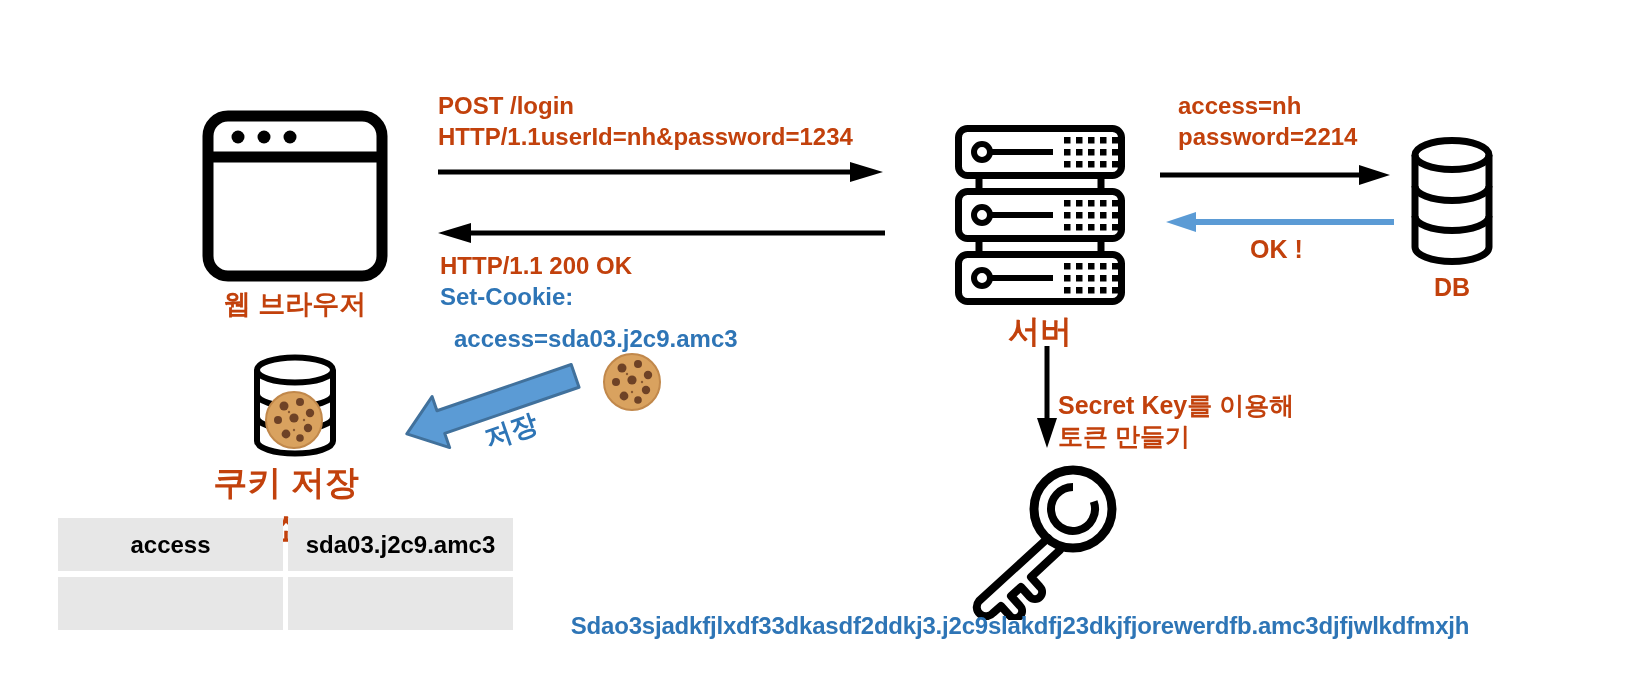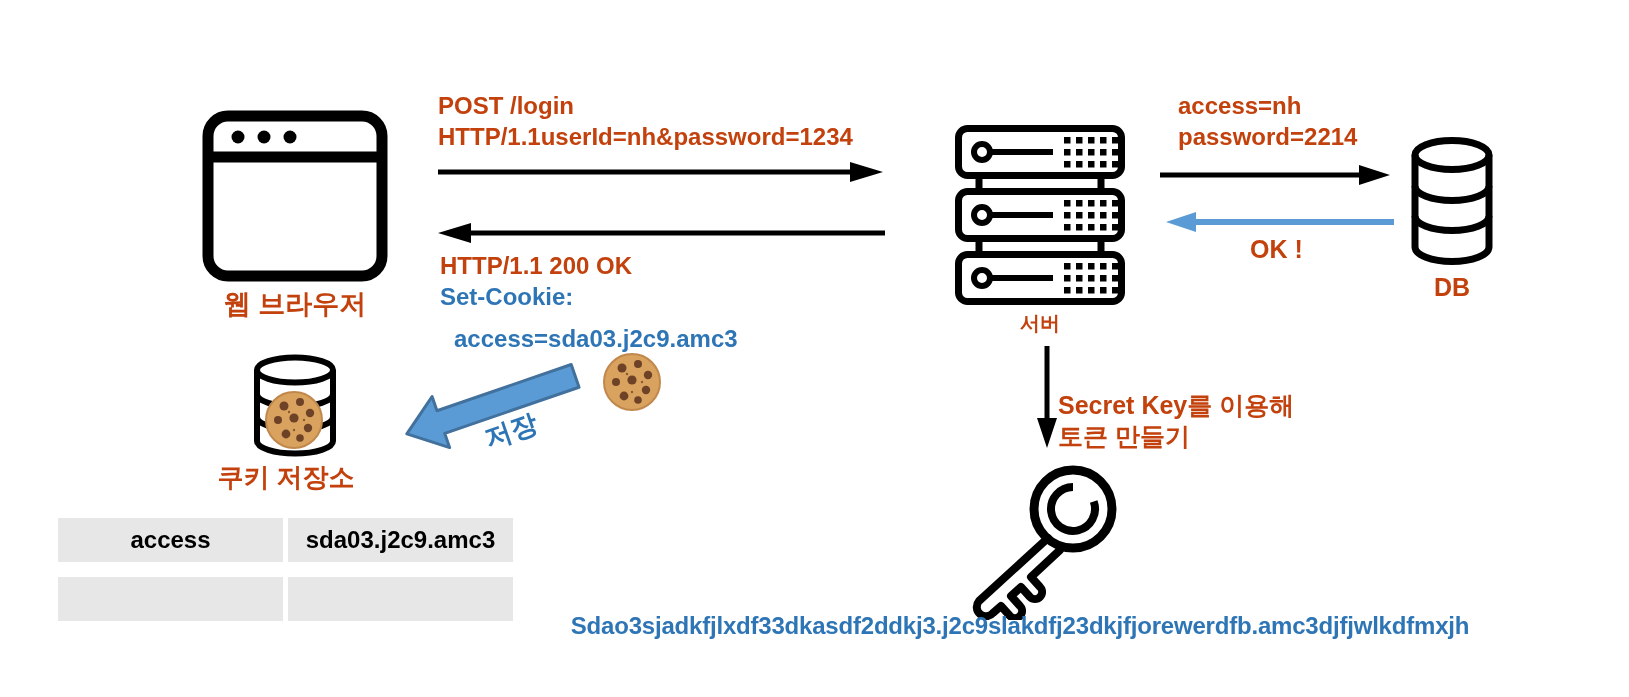--- a/index.html
+++ b/index.html
@@ -9,21 +9,21 @@
   }
   .abs{position:absolute;}
   .b{font-weight:bold;}
   .blk{color:#c2410c;}
   .blue{color:#2E75B6;}
   .t24{font-size:24px;line-height:31px;white-space:nowrap;}
   .t25{font-size:25px;line-height:31px;white-space:nowrap;}
   .t27{font-size:27px;line-height:32px;white-space:nowrap;}
   .ctr{text-align:center;}
   .cell{
-    position:absolute;height:44px;background:#E7E7E7;
+    position:absolute;height:53px;background:#E7E7E7;
     display:flex;align-items:center;justify-content:center;
     font-size:24px;font-weight:bold;color:#000;
   }
   svg{display:block;}
 </style>
 </head>
 <body>
 
 <div id="canvas">
 
@@ -130,21 +130,21 @@
             <rect x="157" y="24" width="6.5" height="6.5"></rect>
           <rect x="109" y="36" width="6.5" height="6.5"></rect>
             <rect x="121" y="36" width="6.5" height="6.5"></rect>
             <rect x="133" y="36" width="6.5" height="6.5"></rect>
             <rect x="145" y="36" width="6.5" height="6.5"></rect>
             <rect x="157" y="36" width="6.5" height="6.5"></rect>
         </g>
       </g>
     </svg>
   </div>
-  <div class="abs b ctr blk" style="left:955px;top:310px;width:170px;font-size:20px;">서버</div>
+  <div class="abs b ctr blk" style="left:955px;top:310px;width:170px;font-size:32px;">서버</div>
 
   <div class="abs b t24 blk" style="left:1178px;top:90px;">access=nh</div>
   <div class="abs b t24 blk" style="left:1178px;top:121px;">password=2214</div>
 
   <div class="abs" style="left:1160px;top:163px;">
     <svg width="230" height="24" viewBox="0 0 230 24">
       <line x1="0" y1="12" x2="203" y2="12" stroke="#000" stroke-width="5"></line>
       <polygon points="230,12 199,2 199,22" fill="#000"></polygon>
     </svg>
   </div>
@@ -187,21 +187,21 @@
         <circle cx="14" cy="30" r="4" fill="#6E4226"></circle>
       <circle cx="30" cy="28" r="4.6" fill="#6E4226"></circle>
         <circle cx="44" cy="38" r="4.2" fill="#6E4226"></circle>
       <circle cx="22" cy="44" r="4.4" fill="#6E4226"></circle>
         <circle cx="36" cy="48" r="3.8" fill="#6E4226"></circle>
       <circle cx="25" cy="22" r="1.2" fill="#8A5A33"></circle>
         <circle cx="40" cy="30" r="1.2" fill="#8A5A33"></circle>
       <circle cx="30" cy="40" r="1.2" fill="#8A5A33"></circle>
     </svg>
   </div>
-  <div class="abs b ctr blk" style="left:206px;top:460px;width:160px;font-size:26px;">쿠키 저장소</div>
+  <div class="abs b ctr blk" style="left:206px;top:460px;width:160px;font-size:34px;">쿠키 저장소</div>
 
   <div class="abs" style="left:602px;top:352px;">
     <svg width="60" height="60" viewBox="0 0 60 60">
       <circle cx="30" cy="30" r="28" fill="#D9A25F" stroke="#C1884B" stroke-width="2"></circle>
       <circle cx="20" cy="16" r="4.5" fill="#6E4226"></circle>
         <circle cx="36" cy="12" r="4" fill="#6E4226"></circle>
       <circle cx="46" cy="23" r="4.2" fill="#6E4226"></circle>
         <circle cx="14" cy="30" r="4" fill="#6E4226"></circle>
       <circle cx="30" cy="28" r="4.6" fill="#6E4226"></circle>
         <circle cx="44" cy="38" r="4.2" fill="#6E4226"></circle>

